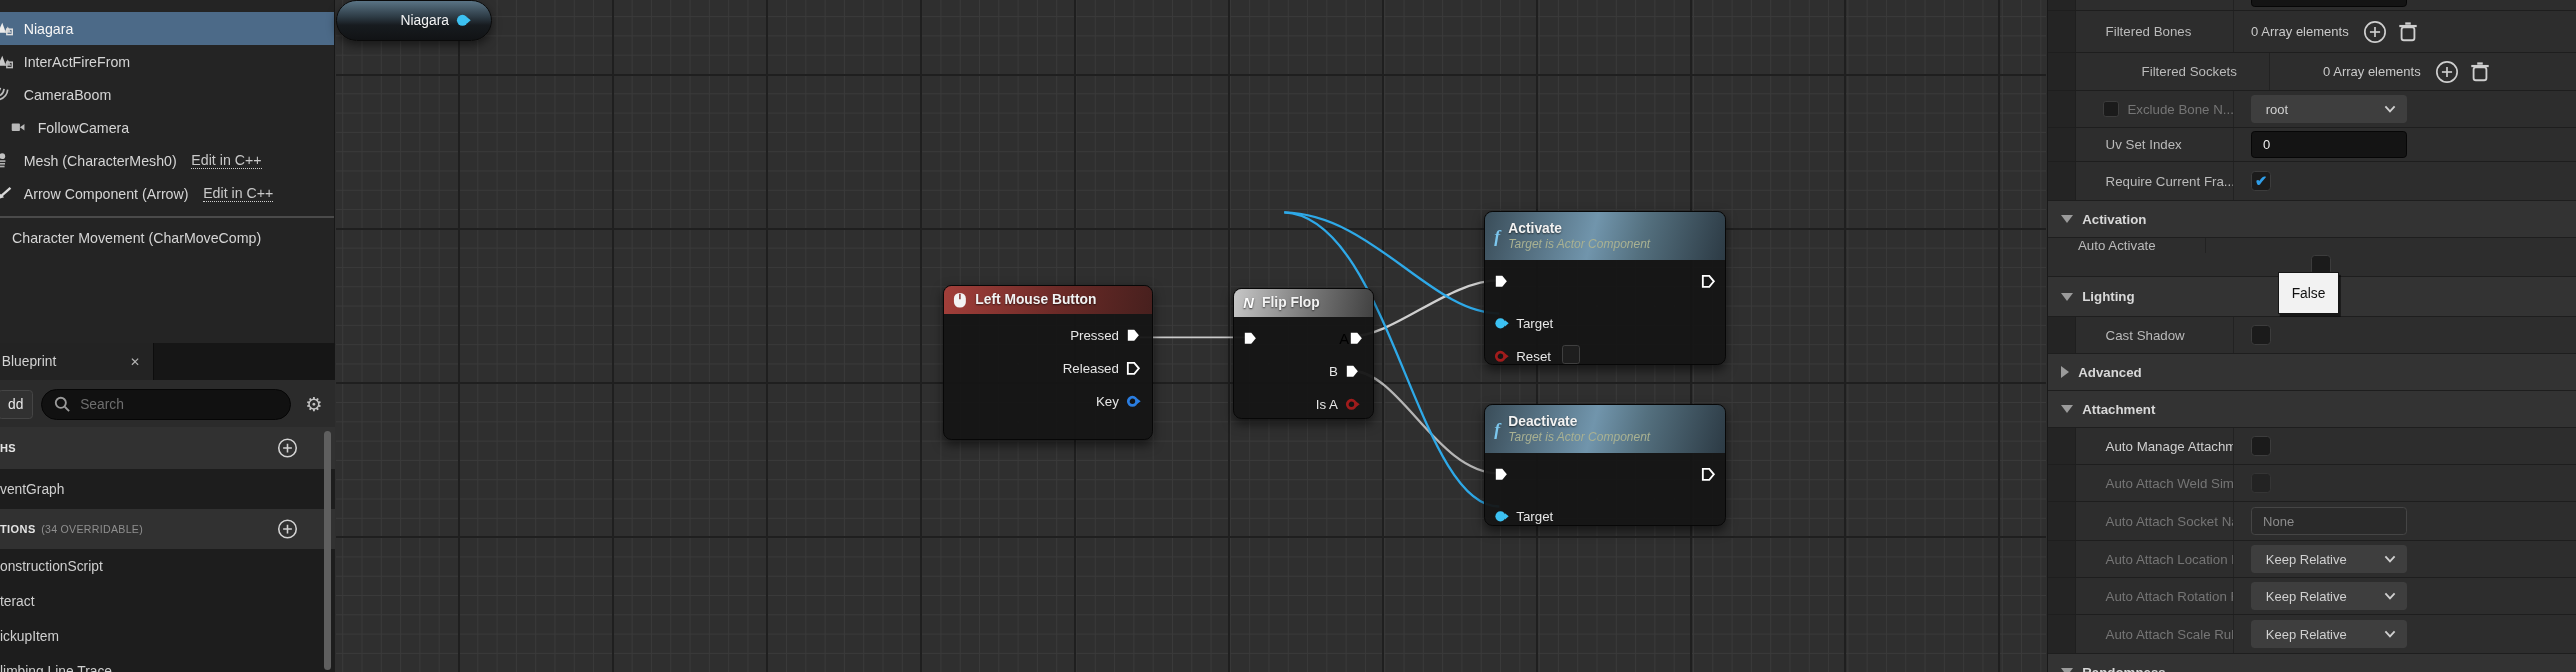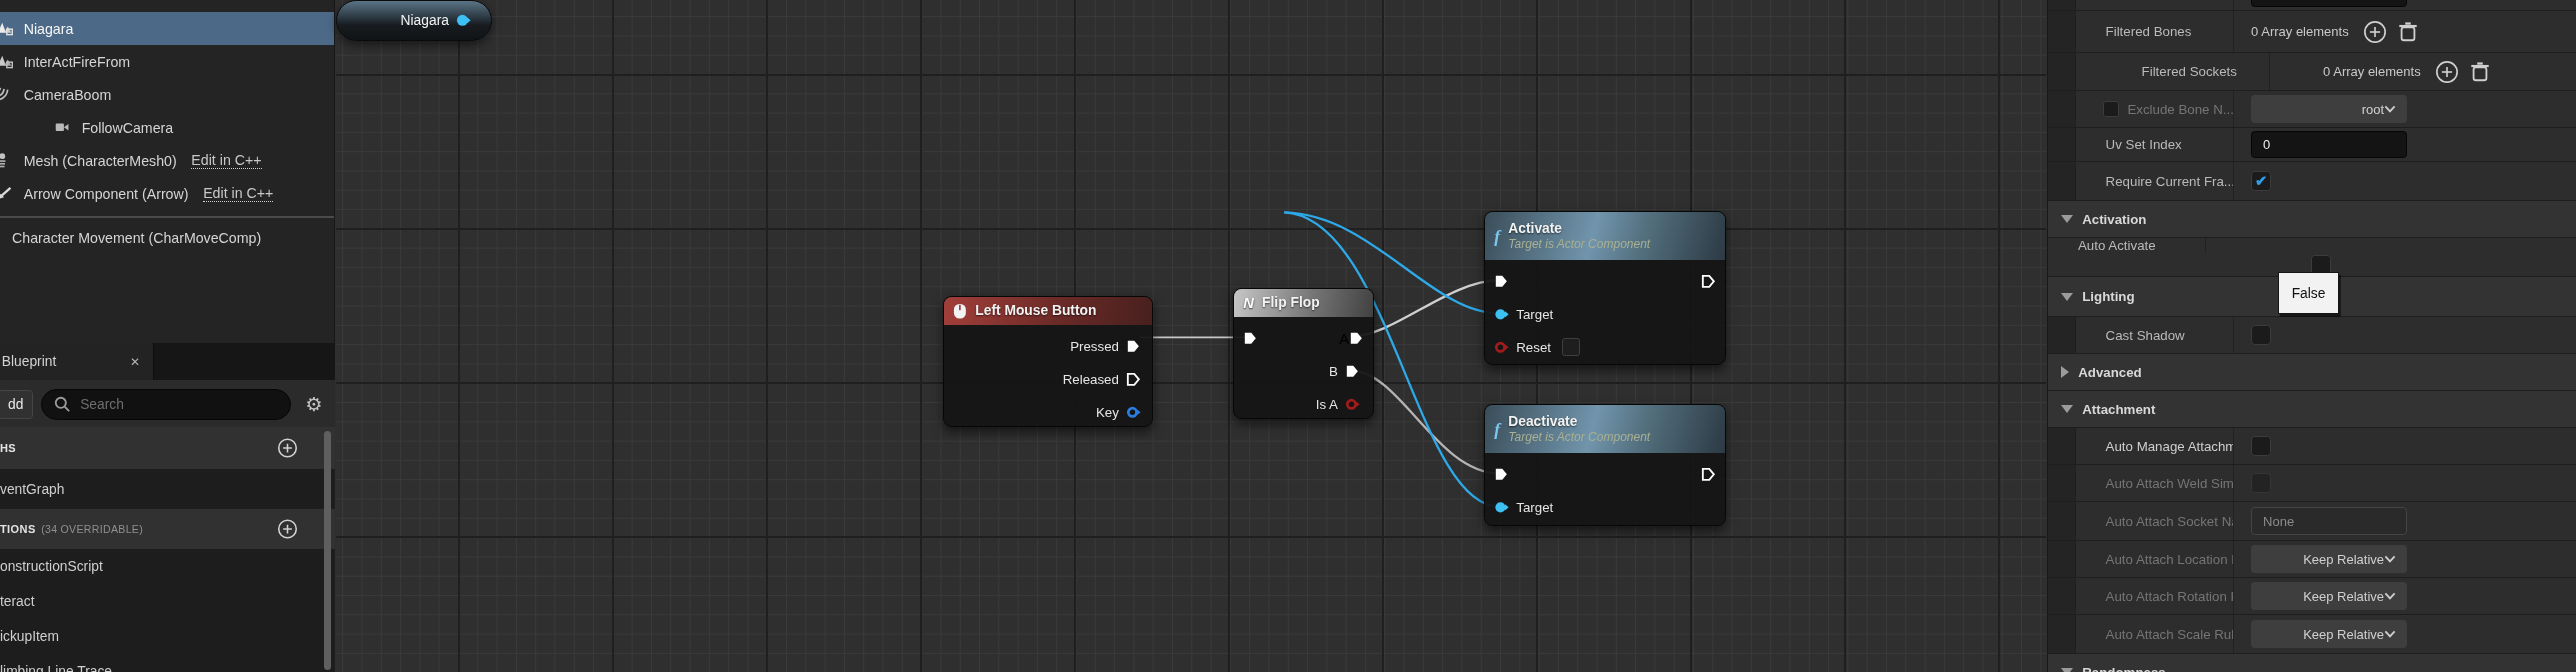--- a/index.html
+++ b/index.html
@@ -6,21 +6,21 @@
   html,body { width:2576px; height:673px; overflow:hidden; background:#2f2f2f;
     font-family:"Liberation Sans", sans-serif; }
   #app { position:relative; width:2576px; height:673px; }
 
   
   #sidebar { position:absolute; left:0; top:0; width:335px; height:673px; background:#1d1d1d; overflow:hidden; }
   #components { position:absolute; left:0; top:0; width:335px; height:343px; background:#242424; border-right:1.8px solid #181818; overflow:hidden; }
   .comp-row { display:flex; align-items:center; height:33px; padding-left:0; color:#d5d5d5; font-size:14.2px; white-space:nowrap; }
   .comp-row .cicon { width:20px; height:16.5px; margin-left:-5.5px; margin-right:9.2px; flex:none; }
   .comp-row.selected { background:#4c6a88; color:#f6f6f6; }
-  .comp-row.indent { padding-left:14px;margin-left:44px; }
+  .comp-row.indent { padding-left:14px; }
   .comp-clip { height:12px; overflow:hidden; }
   .edit-link { margin-left:14.7px; color:#c9c9c9; border-bottom:0.9px dotted #cfcfcf; cursor:pointer; }
   .comp-sep { height:1.8px; background:#4a4a4a; margin:6.4px 0 0 0; }
   .comp-row.inherited { height:40px; padding-left:12px; }
 
   
   #tabstrip { position:absolute; left:0; top:343px; width:335px; height:37px; background:#161616; }
   #bp-tab { position:absolute; left:0; top:0; width:154px; height:37px; background:#232323; display:flex; align-items:center; color:#d2d2d2; font-size:13.8px; border-right:0.9px solid #0d0d0d; }
   #bp-tab .tab-label { padding-left:1.8px; }
   #bp-tab .tab-close { margin-left:auto; margin-right:13px; color:#b3b3b3; font-size:12px; }
@@ -57,26 +57,26 @@
   #wires { position:absolute; left:0; top:0; width:1710px; height:673px; }
 
   .node { position:absolute; background:rgba(21,21,21,0.95); border:0.9px solid #070707; border-radius:8.3px; box-shadow:0 4.6px 11px rgba(0,0,0,0.55); }
   .node-header { display:flex; align-items:center; border-radius:7.4px 7.4px 0 0; padding:0 9.2px; }
   .node-header .hicon { flex:none; margin-right:8.3px; }
   .node-title { font-weight:bold; font-size:13.8px; color:#f2f2f2; text-shadow:0 0.9px 1.8px rgba(0,0,0,.6); white-space:nowrap; }
   .hdr-sub { display:flex; flex-direction:column; justify-content:center; }
   .node-subtitle { font-style:italic; font-size:12px; color:#a9b192; margin-top:0.9px; white-space:nowrap; }
   .pin-row { height:33px; display:flex; align-items:center; font-size:13.3px; color:#e6e6e6; }
   .pin-row.out { justify-content:flex-end; padding-right:11px; }
-  .pin-row.in { justify-content:flex-start; padding-left:9.2px; }
+  .pin-row.in { justify-content:flex-start; padding-left:9.2px;align-items:flex-end; }
   .pin-row .plabel { margin:0 7.4px; white-space:nowrap; }
   .pin { width:14.7px; height:14.7px; flex:none; }
   .reset-box { width:18.4px; height:18.4px; background:#1e1e1e; border:1.4px solid #3f3f3f; border-radius:2.8px; margin-left:3.7px; }
 
-  #node-lmb { left:607px; top:296px; width:210px; height:131px; }
+  #node-lmb { left:607px; top:285px; width:210px; height:155px; }
   #node-lmb .node-header { height:27.6px; background:linear-gradient(100deg,#a33f3a 0%,#6b2a27 55%,#47201e 100%); }
   #node-ff { left:897px; top:288px; width:141px; height:131px; }
   #node-ff .node-header { height:27.6px; background:linear-gradient(100deg,#c7c7c7 0%,#767676 55%,#414141 100%); }
   #node-ff .ff-glyph { font-style:italic; font-weight:bold; color:#fdfdfd; font-size:14.7px; text-shadow:0 0.9px 1.8px rgba(0,0,0,.7); }
   .fn-node { width:242px; }
   .fn-node .node-header { height:48px; background:linear-gradient(105deg,#3a4d59 0%,#7195ac 45%,#54707f 65%,#2c3a44 100%); }
   .fn-glyph { font-style:italic; font-family:"Liberation Serif",serif; font-weight:bold; color:#7cc7ee; font-size:17.5px; }
   #node-activate { left:1148px; top:211px; height:154px; }
   #node-activate .body { padding-top:4.6px; }
   #node-deactivate { left:1148px; top:404px; height:122px; }
@@ -84,21 +84,21 @@
   #node-lmb .body, #node-ff .body { padding-top:5.5px; }
   .exec-row-split { height:33px; display:flex; align-items:center; justify-content:space-between; padding:0 9.2px; }
 
   #node-niagara { left:820px; top:190px; width:156px; height:41px; border-radius:21px;
     background:linear-gradient(180deg,#5a7485 0%,#2e3c46 40%,#171b1f 62%,#111315 100%);
     border:1.4px solid #0a0a0a; box-shadow:0 3.7px 9.2px rgba(0,0,0,.5);
     display:flex; align-items:center; justify-content:flex-end; padding-right:20px; }
   #node-niagara .vlabel { color:#f2f2f2; font-size:13.8px; margin-right:7.4px; }
 
   
-  #details { position:absolute; left:2047px; top:0; width:529px; height:673px; background:#fca5a5; overflow:hidden; border-left:1.8px solid #191919;text-align:right; }
+  #details { position:absolute; left:2047px; top:0; width:529px; height:673px; background:#fca5a5; overflow:hidden; border-left:1.8px solid #191919; }
   #details-rows { margin-top:-24px; }
   .drow { position:relative; display:flex; align-items:center; background:#2d2d2d; border-bottom:1.8px solid #1e1e1e; }
   .drow .gutter { flex:none; width:27.6px; align-self:stretch; background:#242424; border-right:0.9px solid #1f1f1f; }
   .drow .dlabel { flex:none; width:158px; align-self:stretch; display:flex; align-items:center; padding-left:30px; border-right:0.9px solid #222222; color:#bababa; font-size:13.3px; white-space:nowrap; overflow:hidden; }
   .drow .dvalue { flex:1; display:flex; align-items:center; padding-left:17.5px; }
   .drow.dim .dlabel { color:#757575; }
   .dsection { position:relative; display:flex; align-items:center; background:#333333; border-bottom:1.8px solid #1e1e1e; padding-left:13px; }
   .dsection .s-label { font-weight:bold; font-size:13.3px; color:#d8d8d8; margin-left:9.2px; }
   .tri-down { width:0; height:0; border-left:6.4px solid transparent; border-right:6.4px solid transparent; border-top:8.3px solid #9b9b9b; }
   .tri-right { width:0; height:0; border-top:6.4px solid transparent; border-bottom:6.4px solid transparent; border-left:8.3px solid #9b9b9b; }

